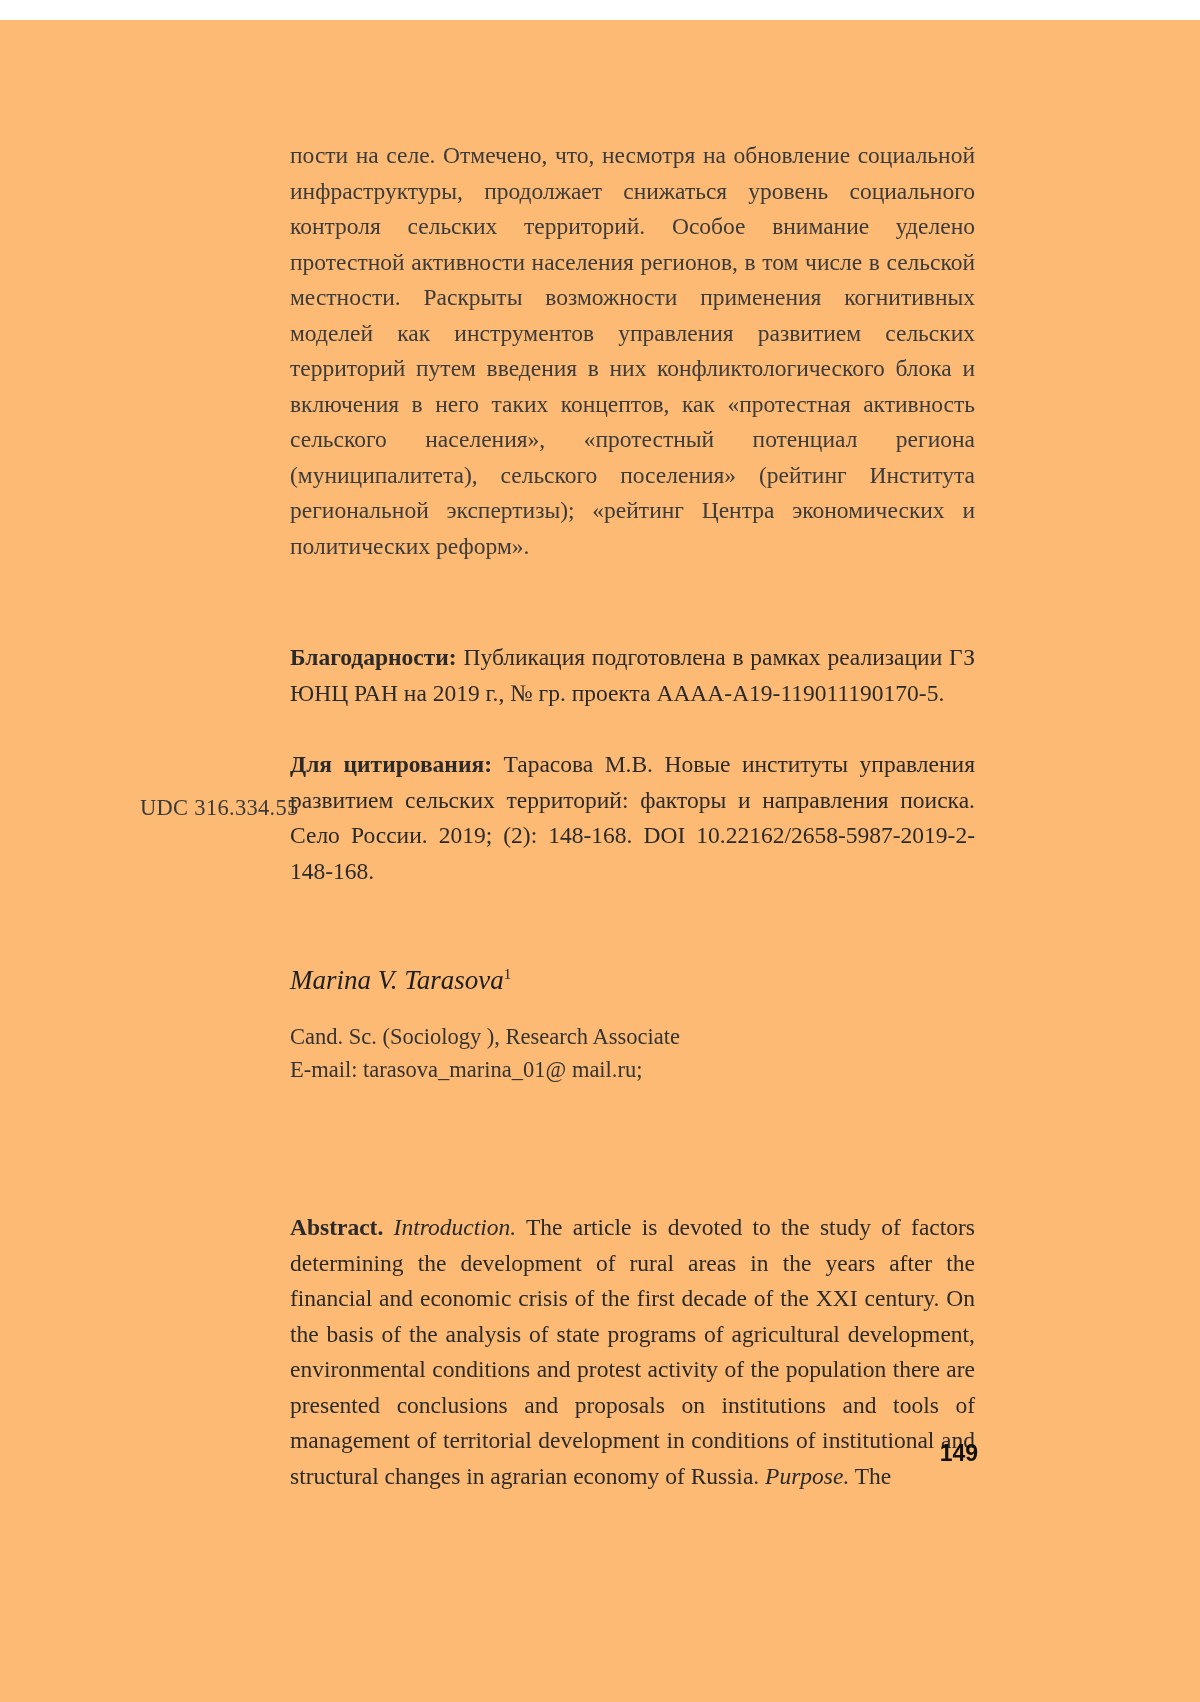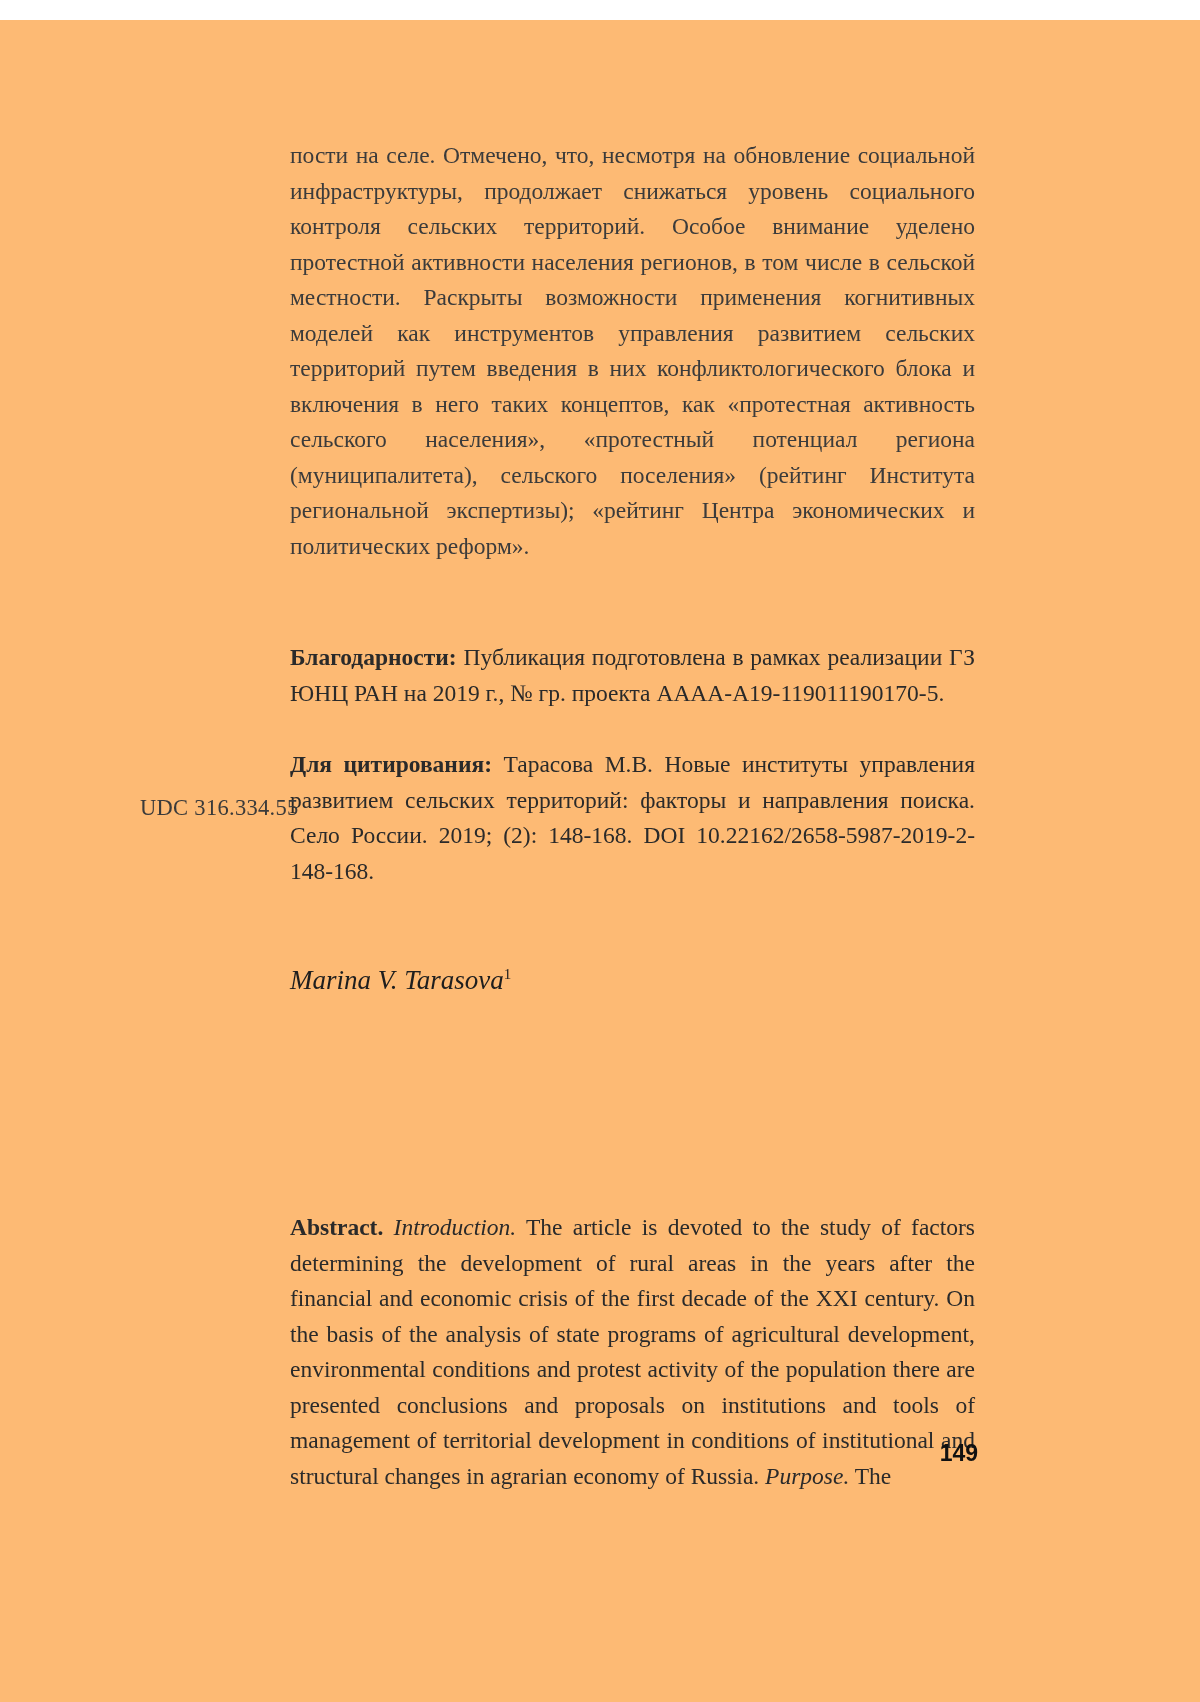--- a/index.html
+++ b/index.html
@@ -116,20 +116,22 @@
 
   <p class="col para" id="cite"><span class="b">Для цитирования:</span><span> Тарасова М.В. Новые институты управления развитием сельских территорий: факторы и направления поиска. Село России. 2019; (2): 148-168. DOI 10.22162/2658-5987-2019-2-148-168.</span></p>
 
   <div class="udc">UDC 316.334.55</div>
 
 
   <div class="author"><span>Marina V. Tarasova</span><sup>1</sup></div>
 
   <div class="affil">
     <span class="lines">
+      <span class="ln">Cand. Sc. (Sociology ), Research Associate</span>
+      <span class="ln">E-mail: tarasova_marina_01@ mail.ru;</span>
     </span>
   </div>
 
   <p class="col para" id="abstract"><span class="b">Abstract.</span><span class="i"> Introduction.</span><span> The article is devoted to the study of factors determining the development of rural areas in the years after the financial and economic crisis of the first decade of the XXI century. On the basis of the analysis of state programs of agricultural development, environmental conditions and protest activity of the population there are presented conclusions and proposals on institutions and tools of management of territorial development in conditions of institutional and structural changes in agrarian economy of Russia.</span><span class="i"> Purpose.</span><span> The</span></p>
 
   <div class="pageno">149</div>
 
 </div>
 
 </body></html>

